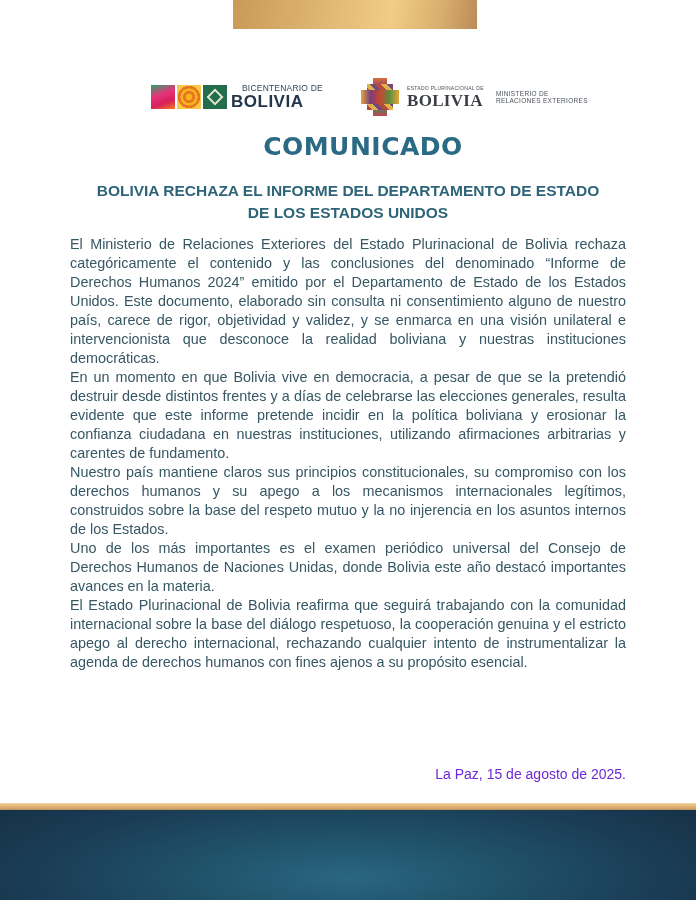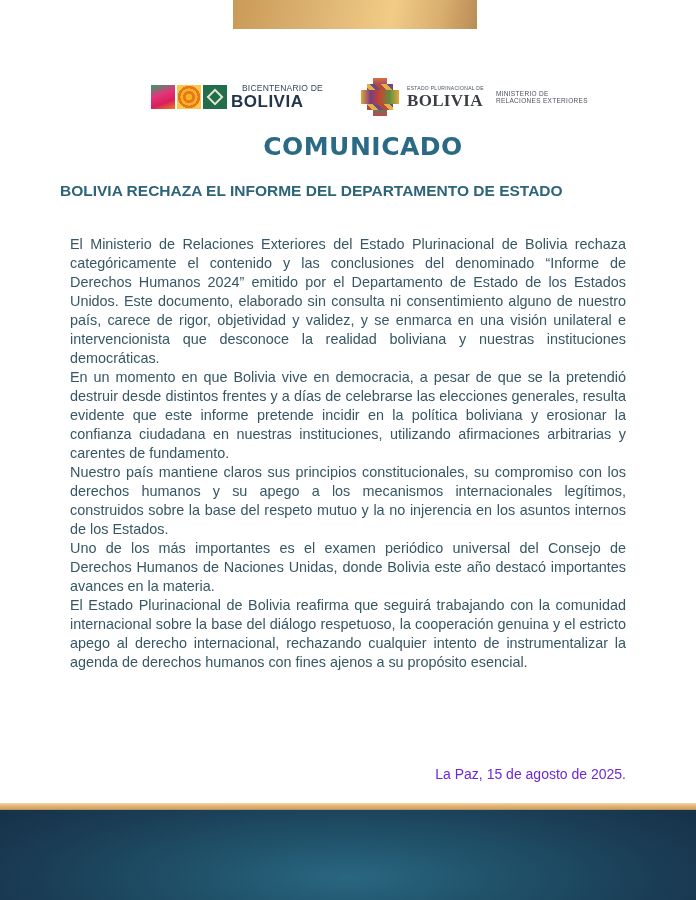--- a/index.html
+++ b/index.html
@@ -50,21 +50,21 @@
   .can-big { font-family: "Liberation Serif", "DejaVu Serif", serif; font-size: 17px; font-weight: bold; color: #3a3e44; letter-spacing: 0.3px; margin-top: 1px; }
   .ministerio {
     margin-left: 12px; font-size: 6.5px; color: #4b525a; line-height: 1.15; letter-spacing: 0.3px;
   }
   .title {
     position: absolute; top: 132px; left: 0; width: 696px; text-align: center;
     font-family: "DejaVu Sans", sans-serif; font-weight: bold; font-size: 25px;
     color: #2b6a85; letter-spacing: 0.5px; margin-left: 15px;
   }
   .subtitle {
-    position: absolute; top: 180px; left: 60px; width: 576px; 
+    position: absolute; top: 180px; left: 60px; width: 576px; text-align: center;
     font-family: "Liberation Sans", sans-serif; font-weight: bold; font-size: 15.5px; line-height: 22px;
     color: #2d6478;
   }
   .body {
     position: absolute; top: 235px; left: 70px; width: 556px;
     font-family: "Liberation Sans", sans-serif; font-size: 14.4px; line-height: 19px;
     color: #365763; text-align: justify;
   }
   .body p { margin: 0; }
   .signature {
@@ -110,20 +110,21 @@
       <div>MINISTERIO DE</div>
       <div>RELACIONES EXTERIORES</div>
     </div>
   </div>
 </div>
 
 <div class="title">COMUNICADO</div>
 
 <div class="subtitle">
   <div>BOLIVIA RECHAZA EL INFORME DEL DEPARTAMENTO DE ESTADO</div>
+  <div>DE LOS ESTADOS UNIDOS</div>
 </div>
 
 <div class="body">
   <p>El Ministerio de Relaciones Exteriores del Estado Plurinacional de Bolivia rechaza categóricamente el contenido y las conclusiones del denominado “Informe de Derechos Humanos 2024” emitido por el Departamento de Estado de los Estados Unidos. Este documento, elaborado sin consulta ni consentimiento alguno de nuestro país, carece de rigor, objetividad y validez, y se enmarca en una visión unilateral e intervencionista que desconoce la realidad boliviana y nuestras instituciones democráticas.</p>
   <p>En un momento en que Bolivia vive en democracia, a pesar de que se la pretendió destruir desde distintos frentes y a días de celebrarse las elecciones generales, resulta evidente que este informe pretende incidir en la política boliviana y erosionar la confianza ciudadana en nuestras instituciones, utilizando afirmaciones arbitrarias y carentes de fundamento.</p>
   <p>Nuestro país mantiene claros sus principios constitucionales, su compromiso con los derechos humanos y su apego a los mecanismos internacionales legítimos, construidos sobre la base del respeto mutuo y la no injerencia en los asuntos internos de los Estados.</p>
   <p>Uno de los más importantes es el examen periódico universal del Consejo de Derechos Humanos de Naciones Unidas, donde Bolivia este año destacó importantes avances en la materia.</p>
   <p>El Estado Plurinacional de Bolivia reafirma que seguirá trabajando con la comunidad internacional sobre la base del diálogo respetuoso, la cooperación genuina y el estricto apego al derecho internacional, rechazando cualquier intento de instrumentalizar la agenda de derechos humanos con fines ajenos a su propósito esencial.</p>
 </div>
 

